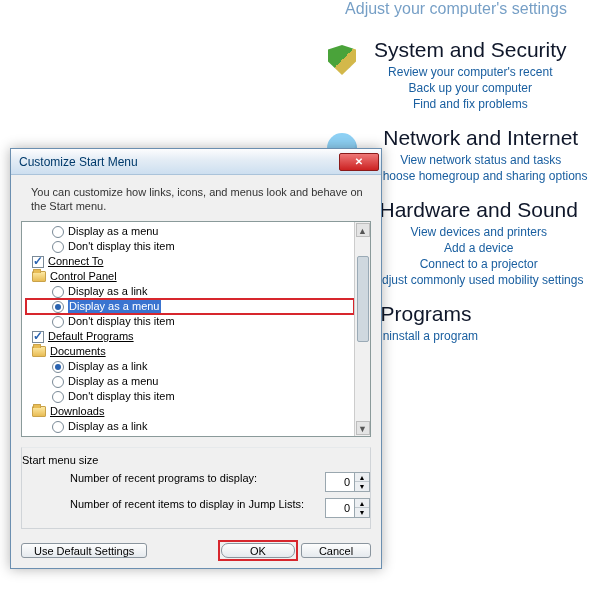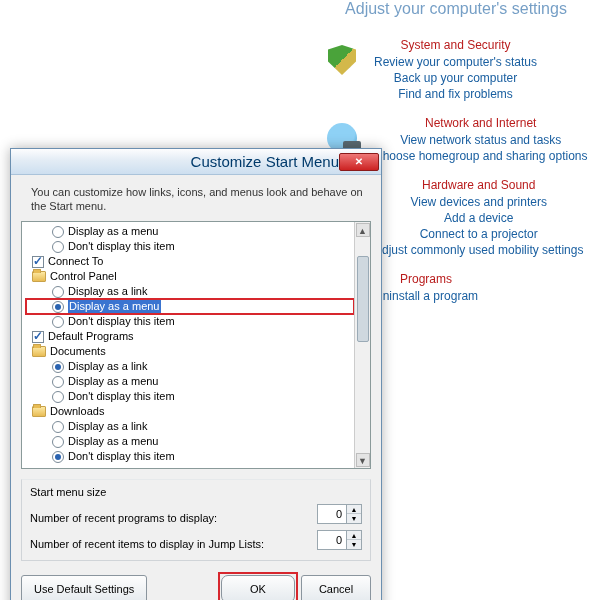--- a/index.html
+++ b/index.html
@@ -34,22 +34,22 @@
     align-items: flex-start;
     margin-bottom: 14px;
   }
   .cp-icon {
     width: 44px; height: 44px;
     flex: 0 0 44px;
     margin-right: 10px;
     display: flex; align-items: center; justify-content: center;
   }
   .cp-title {
-    color: #b91c1c;
-    font-size: 12px;
+    color: #0f172a;
+    font-size: 21px;
     margin: 0 0 2px 0;
   }
   .cp-link {
     color: #1a5fa0;
     font-size: 12px;
     display: block;
     line-height: 16px;
     text-decoration: none;
   }
 
@@ -87,90 +87,90 @@
     box-shadow: 0 0 12px rgba(0,0,0,.3);
     font-size: 11px;
   }
   .titlebar {
     height: 26px;
     background: linear-gradient(#fdfdfe,#e3ecf5 45%,#cddff0);
     border-bottom: 1px solid #aac3da;
     display:flex;align-items:center;
     padding: 0 2px 0 8px;
   }
-  .titlebar .title { flex:1; color:#003a6b; font-size:15px;text-align:right; }
+  .titlebar .title { flex:1; color:#003a6b; font-size:12px; }
   .close-btn{
     width:40px;height:18px;border-radius:2px;
     background: linear-gradient(#e77,#c22);
     border:1px solid #8a1a1a;
     color:#fff;font-weight:bold;
     display:flex;align-items:center;justify-content:center;
     font-size:10px;line-height:1;
   }
   .dlg-body{ padding:10px 10px 6px; }
   .instr{ color:#333; font-size:11px; margin-bottom:8px; line-height:14px;margin-left:10px;}
   .tree-box{
     border:1px solid #8a9a9a;
     background:#fff;
-    height:248px;
+    height:216px;
     position:relative;
     display:flex;
   }
   .tree-scroll{
     flex:1;
     overflow:hidden;
     padding:2px 0 2px 4px;
   }
   .vscroll{
     width:16px;
     border-left:1px solid #ccc;
     background:#f0f0f0;
     display:flex;flex-direction:column;align-items:center;
   }
   .vscroll .arrow{width:14px;height:14px;text-align:center;font-size:9px;color:#555;line-height:14px;background:#e4e4e4;border:1px solid #bdbdbd;margin:1px 0;}
   .vscroll .thumb{width:12px;flex:0 0 86px;background:#cfd8df;border:1px solid #9aaab6;border-radius:2px;margin-top:18px;}
   .row{display:flex;align-items:center;height:15px;line-height:15px;white-space:nowrap;font-size:11px;}
-  .lvl1{padding-left:6px;}
+  .lvl1{padding-left:6px;text-decoration:underline;}
   .lvl2{padding-left:26px;}
   .radio, .check{
     width:12px;height:12px;margin-right:4px;display:inline-block;position:relative;
     border:1px solid #7a8a97;background:#fff;
   }
   .radio{border-radius:50%;}
   .radio.sel::after{content:"";position:absolute;left:2px;top:2px;width:6px;height:6px;border-radius:50%;background:#2a63b0;}
   .check.sel::after{content:"✓";position:absolute;left:0;top:-3px;font-size:12px;color:#2a63b0;font-weight:bold;}
   .folder{width:14px;height:11px;margin-right:4px;display:inline-block;background:linear-gradient(#fde9a4,#e8bc54);border:1px solid #c9a24a;border-radius:1px;position:relative;}
   .folder::before{content:"";position:absolute;top:-3px;left:0;width:6px;height:3px;background:#e8bc54;border:1px solid #c9a24a;border-bottom:none;border-radius:1px 1px 0 0;}
   .sel-label{background:#3a74d0;color:#fff;padding:0 1px;display:inline-block;}
   .hl{outline:2px solid #d7262d;outline-offset:-1px;}
 
   .size-box{
     border:1px solid #d0d4d8;
     border-top-color:#e6e9eb;
     background:#f0f0f0;
     margin-top:10px;
-    padding:6px 8px 10px;
+    padding:6px 0 10px;
     font-size:11px;
   }
-  .size-row{display:flex;align-items:flex-end;justify-content:space-between;margin-top:6px;}
+  .size-row{display:flex;align-items:flex-start;justify-content:space-between;margin-top:6px;margin-left:48px;}
   .spinner{display:inline-flex;border:1px solid #9aa7af;background:#fff;height:20px;}
   .spinner input{width:28px;border:none;text-align:right;padding:0 4px;font-size:11px;background:transparent;outline:none;}
   .spinner .btns{display:flex;flex-direction:column;border-left:1px solid #9aa7af;}
   .spinner .btns span{width:14px;height:9px;font-size:7px;text-align:center;line-height:9px;background:#eceff2;border-bottom:1px solid #c0c8ce;}
   .spinner .btns span:last-child{border-bottom:none;}
 
   .dlg-buttons{
     display:flex;align-items:center;gap:6px;
     padding:8px 10px 10px;
   }
   .btn{
     border:1px solid #8a959e;
     background:linear-gradient(#fdfdfd,#e5eaee);
     border-radius:3px;
-    height:28px;
+    height:15px;
     padding:0 12px;
     font-size:11px;
     display:inline-flex;align-items:center;justify-content:center;
     min-width:70px;
   }
   .btn.ok{min-width:74px;border-radius:7px;}
   .push{flex:1;}
   .ok-hl{outline:2px solid #d7262d;outline-offset:1px;}
 
 </style>
@@ -179,21 +179,21 @@
 
 <div class="cp-page">
   <div class="cp-header">Adjust your computer's settings</div>
   <div id="cp-cats">
       <div class="cp-cat">
         <div class="cp-icon">
           <div class="ic-shield"></div>
         </div>
         <div>
           <div class="cp-title">System and Security</div>
-          <a class="cp-link" href="#">Review your computer's status</a>
+          <a class="cp-link" href="#">Review your computer's recent</a>
           <a class="cp-link" href="#">Back up your computer</a>
           <a class="cp-link" href="#">Find and fix problems</a>
         </div>
       </div>
       <div class="cp-cat">
         <div class="cp-icon">
           <div class="ic-globe"></div>
         </div>
         <div>
           <div class="cp-title">Network and Internet</div>

